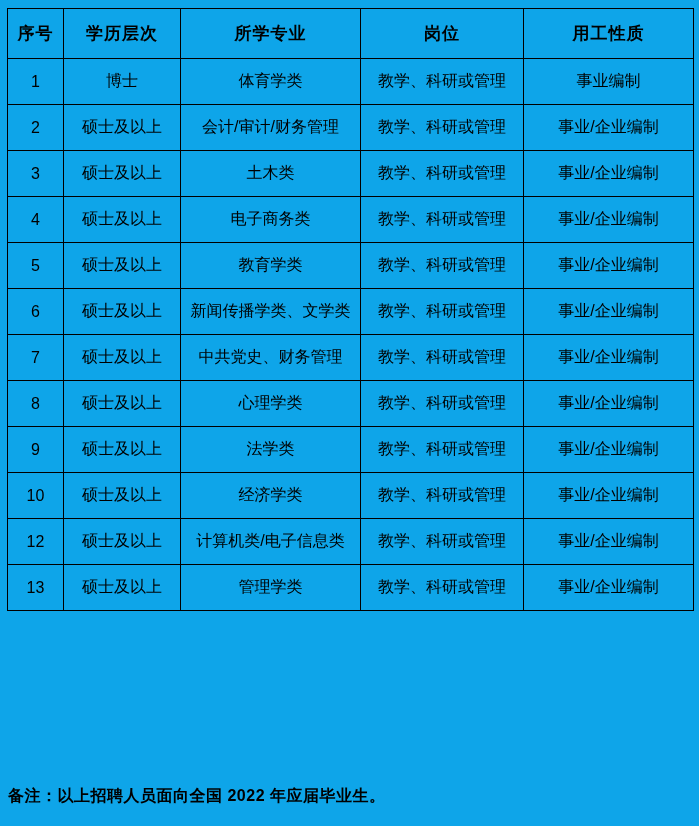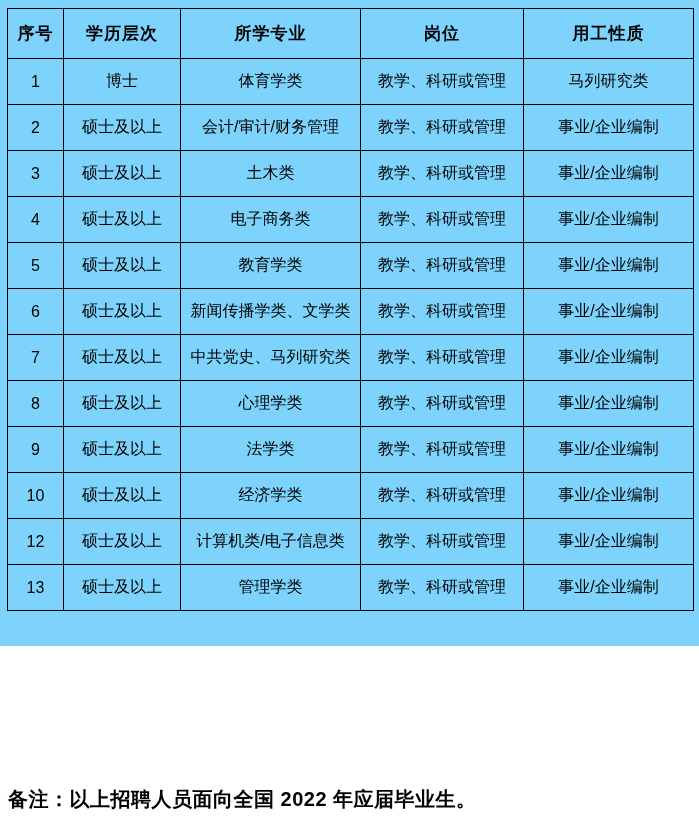--- a/index.html
+++ b/index.html
@@ -6,22 +6,22 @@
   html, body {
     width: 699px;
     height: 826px;
     background: #ffffff;
     font-family: "Liberation Sans", "DejaVu Sans", sans-serif;
     color: #000000;
   }
   .page {
     position: relative;
     width: 699px;
-    height: 646px;
-    background: #7dd3fc;
+    height: 826px;
+    background: #0ea5e9;
   }
   table.recruit {
     position: absolute;
     left: 7px;
     top: 8px;
     width: 686px;
     border-collapse: collapse;
     table-layout: fixed;
   }
   table.recruit th,
@@ -45,21 +45,21 @@
   }
   col.c0 { width: 56px; }
   col.c1 { width: 117px; }
   col.c2 { width: 180px; }
   col.c3 { width: 163px; }
   col.c4 { width: 170px; }
   .note {
     position: absolute;
     left: 8px;
     top: 786px;
-    font-size: 20px;
+    font-size: 16px;
     font-weight: bold;
     letter-spacing: 0.5px;
     white-space: nowrap;
   }
 </style>
 </head>
 <body>
 
 <div class="page">
 
@@ -79,21 +79,21 @@
           <th>岗位</th>
           <th>用工性质</th>
         </tr>
     </thead>
     <tbody>
         <tr>
           <td>1</td>
           <td>博士</td>
           <td>体育学类</td>
           <td>教学、科研或管理</td>
-          <td>马列研究类</td>
+          <td>事业编制</td>
         </tr>
         <tr>
           <td>2</td>
           <td>硕士及以上</td>
           <td>会计/审计/财务管理</td>
           <td>教学、科研或管理</td>
           <td>事业/企业编制</td>
         </tr>
         <tr>
           <td>3</td>
@@ -119,21 +119,21 @@
         <tr>
           <td>6</td>
           <td>硕士及以上</td>
           <td>新闻传播学类、文学类</td>
           <td>教学、科研或管理</td>
           <td>事业/企业编制</td>
         </tr>
         <tr>
           <td>7</td>
           <td>硕士及以上</td>
-          <td>中共党史、马列研究类</td>
+          <td>中共党史、财务管理</td>
           <td>教学、科研或管理</td>
           <td>事业/企业编制</td>
         </tr>
         <tr>
           <td>8</td>
           <td>硕士及以上</td>
           <td>心理学类</td>
           <td>教学、科研或管理</td>
           <td>事业/企业编制</td>
         </tr>

